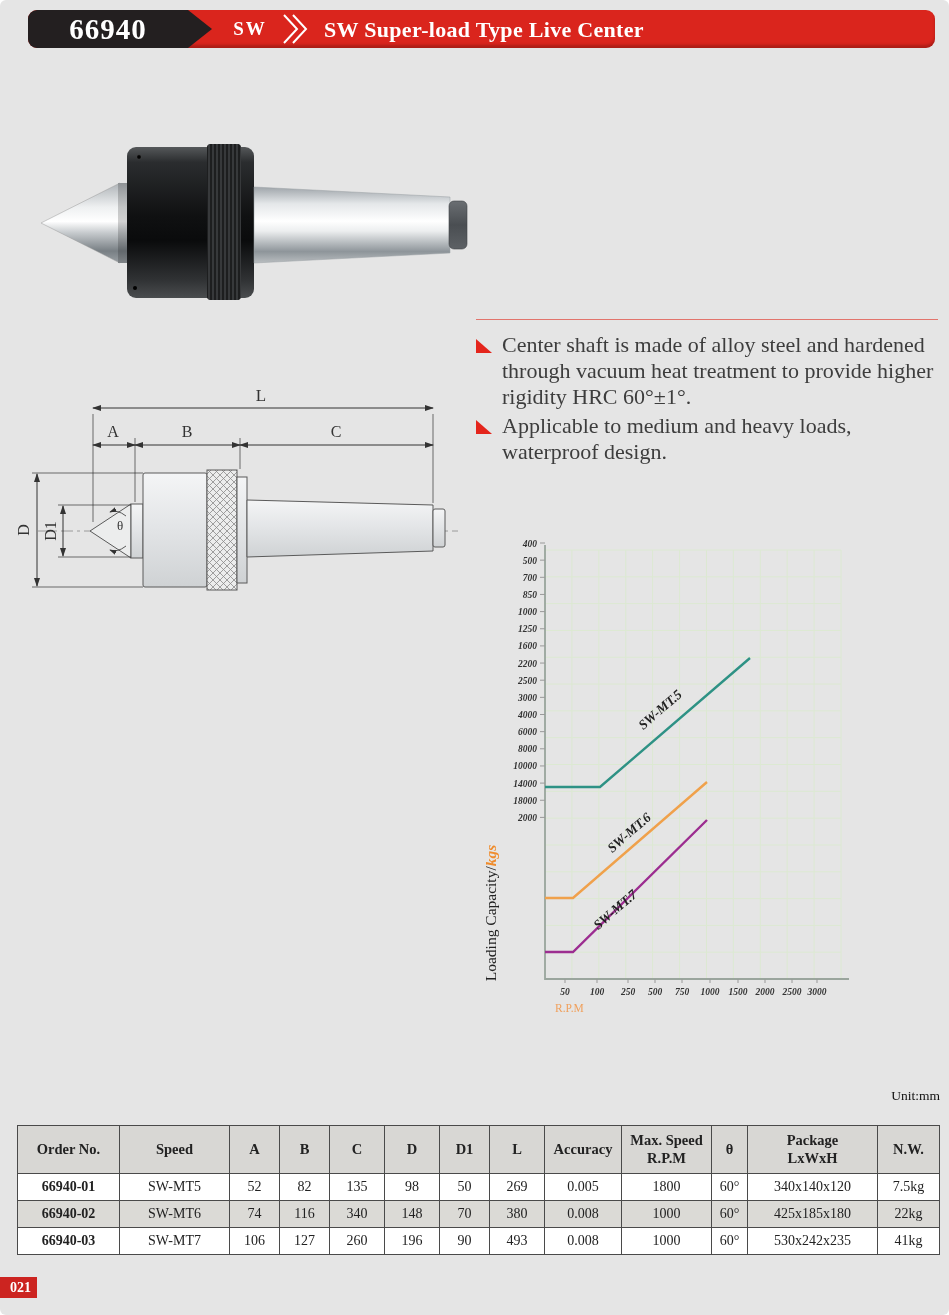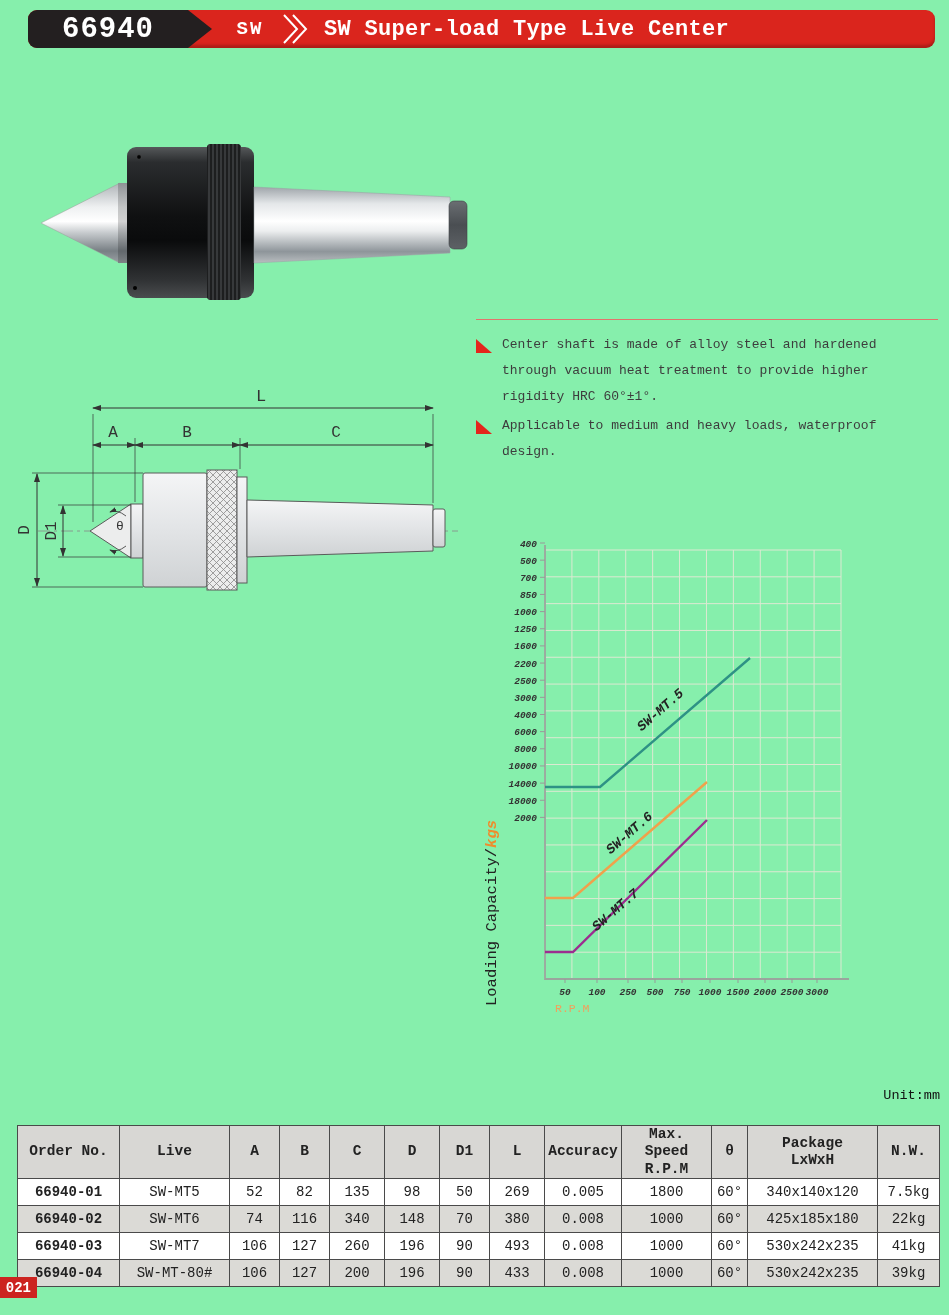--- a/index.html
+++ b/index.html
@@ -1,17 +1,17 @@
 <!DOCTYPE html>
 <html><head>
 <meta charset="utf-8">
 <style>
   html,body{margin:0;padding:0;background:#fff;}
-  .page{position:relative;width:949px;height:1315px;background:#86efac;overflow:hidden;
-        font-family:Liberation Mono, monospace;color:#222;}
+  .page{position:relative;width:949px;height:1315px;background:#e5e5e5;overflow:hidden;
+        font-family:Liberation Serif, serif;color:#222;border-radius:6px;}
 
   
   .banner{position:absolute;left:28px;top:10px;width:907px;height:38px;background:#da251d;
           border-radius:9px;box-shadow:inset 0 -3px 3px rgba(0,0,0,.22);}
   .banner .black-box{position:absolute;left:0;top:0;width:160px;height:38px;background:#231f20;
           border-radius:9px 0 0 9px;display:flex;align-items:center;justify-content:center;}
   .banner .black-box:after{content:"";position:absolute;left:160px;top:0;width:0;height:0;
           border-top:19px solid transparent;border-bottom:19px solid transparent;border-left:24px solid #231f20;}
   .order-no{color:#fff;font-size:29px;font-weight:bold;letter-spacing:1px;}
   .series-label{position:absolute;left:196px;top:0;width:52px;height:38px;line-height:38px;text-align:center;
@@ -20,21 +20,21 @@
   .banner-title{position:absolute;left:296px;top:0;height:46px;line-height:39px;color:#fff;
           font-size:22px;font-weight:bold;letter-spacing:.3px;white-space:nowrap;}
 
   
   .features{position:absolute;left:476px;top:312px;width:462px;}
   .features h2{margin:0;font-size:23px;font-weight:bold;color:#e4251c;letter-spacing:.3px;}
   .features .rule{height:1px;background:#e2746c;margin:7px 0 12px 0;}
   .feature-item{position:relative;padding-left:26px;margin-bottom:3px;}
   .feature-item .tri{position:absolute;left:0;top:7px;width:16px;height:14px;background:#e4251c;
           clip-path:polygon(0 0,100% 100%,0 100%);}
-  .feature-item p{margin:0;width:432px;font-size:13px;line-height:26px;color:#3d3d3d;}
+  .feature-item p{margin:0;width:432px;font-size:22px;line-height:26px;color:#3d3d3d;}
 
   
   .photo{position:absolute;left:30px;top:95px;}
   .diagram{position:absolute;left:10px;top:370px;}
   .chart{position:absolute;left:480px;top:535px;}
 
   
   .unit-note{position:absolute;left:17px;top:1088px;width:923px;text-align:right;
           font-size:13.5px;color:#111;}
   table.spec{position:absolute;left:17px;top:1109px;width:923px;border-collapse:collapse;
@@ -305,21 +305,21 @@
         <col style="width: 55px;">
         <col style="width: 77px;">
         <col style="width: 90px;">
         <col style="width: 36px;">
         <col style="width: 130px;">
         <col style="width: 62px;">
       </colgroup>
       <thead>
         <tr>
           <th>Order No.</th>
-          <th>Live</th>
+          <th>Speed</th>
           <th>A</th>
           <th>B</th>
           <th>C</th>
           <th>D</th>
           <th>D1</th>
           <th>L</th>
           <th>Accuracy</th>
           <th>Max. Speed
 R.P.M</th>
           <th>θ</th>
@@ -367,33 +367,18 @@
           <td>260</td>
           <td>196</td>
           <td>90</td>
           <td>493</td>
           <td>0.008</td>
           <td>1000</td>
           <td>60°</td>
           <td>530x242x235</td>
           <td>41kg</td>
         </tr>
-        <tr>
-          <td class="order">66940-04</td>
-          <td>SW-MT-80#</td>
-          <td>106</td>
-          <td>127</td>
-          <td>200</td>
-          <td>196</td>
-          <td>90</td>
-          <td>433</td>
-          <td>0.008</td>
-          <td>1000</td>
-          <td>60°</td>
-          <td>530x242x235</td>
-          <td>39kg</td>
-        </tr>
       </tbody>
     </table>
 
   <div class="page-tab">021</div>
 
 </div>
 
 </body></html>

